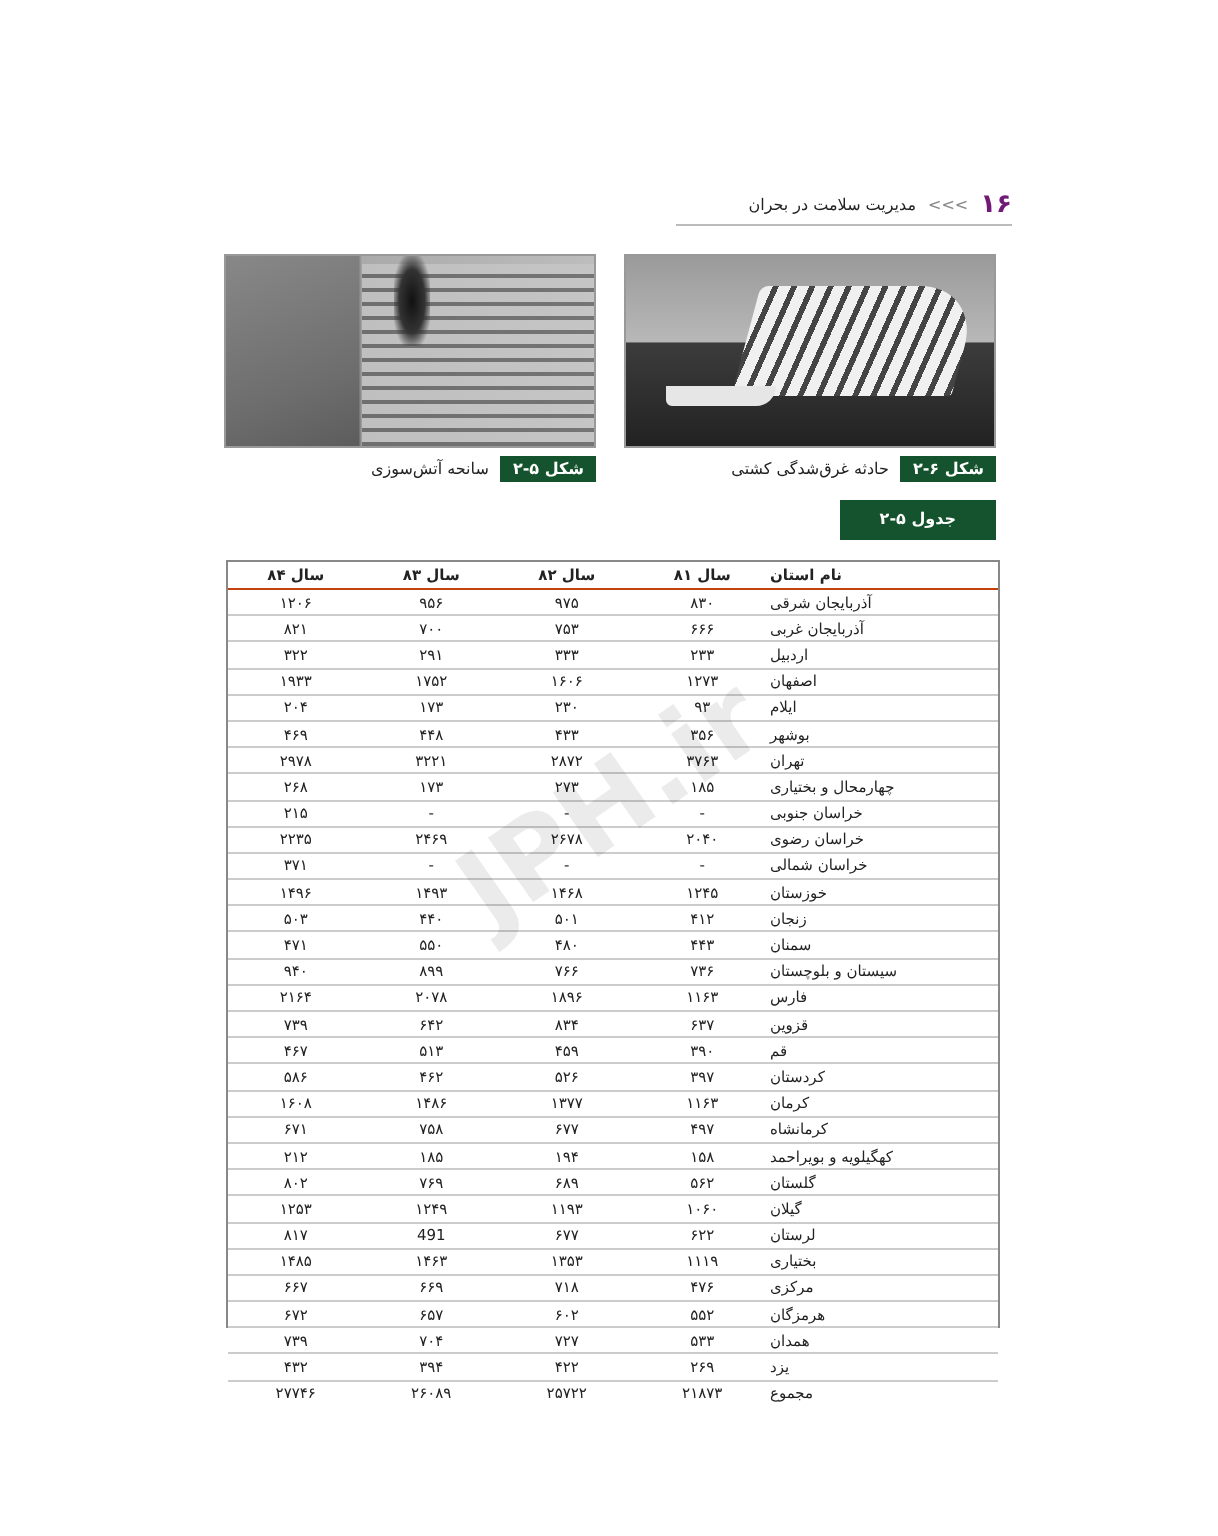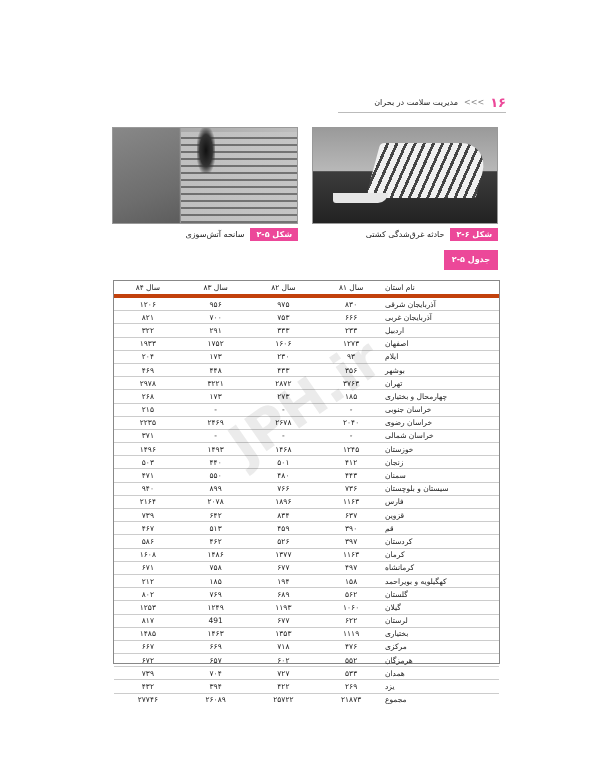--- a/index.html
+++ b/index.html
@@ -5,49 +5,49 @@
     html, body { margin: 0; padding: 0; background: #ffffff; }
     body {
       width: 609px; height: 768px; position: relative; overflow: hidden;
       font-family: "DejaVu Sans", sans-serif; color: #222;
     }
     .header {
       position: absolute; left: 338px; top: 92px; width: 168px; height: 20px;
       direction: rtl; display: flex; align-items: center; gap: 6px;
       border-bottom: 1px solid #bbb; font-size: 8px;
     }
-    .page-num { font-size: 13px; font-weight: bold; color: #ec4899; text-align: right; }
+    .page-num { font-size: 13px; font-weight: bold; color: #701a75; text-align: right; }
     .chev { color: #888; font-size: 8px; }
     .figure { position: absolute; top: 127px; }
     .photo { width: 184px; height: 95px; border: 1px solid #999; position: relative; overflow: hidden; }
     .photo-fire {
       background:
         linear-gradient(90deg, rgba(0,0,0,0) 0%, rgba(0,0,0,0) 36%, #aaa 37%, #bdbdbd 100%),
         linear-gradient(160deg, #888 0%, #6d6d6d 50%, #4a4a4a 100%);
     }
     .photo-fire .smoke { position:absolute; left:84px; top:0; width:18px; height:45px; background: radial-gradient(ellipse at center, #111 0%, #333 50%, rgba(60,60,60,0) 80%); }
     .photo-fire .floors { position:absolute; left:68px; right:0; top:4px; bottom:0;
       background: repeating-linear-gradient(180deg, #c8c8c8 0 5px, #555 5px 7px); opacity: .7; }
     .photo-ship { background: linear-gradient(180deg, #9a9a9a 0%, #b8b8b8 45%, #3c3c3c 46%, #222 100%); }
     .photo-ship .hull { position:absolute; left:60px; top:15px; width:110px; height:55px;
       background: repeating-linear-gradient(100deg, #f0f0f0 0 6px, #444 6px 9px); transform: skewX(-15deg); border-radius: 4px 30px 2px 2px; }
     .photo-ship .boat { position:absolute; left:20px; top:65px; width:55px; height:10px; background:#e6e6e6; border-radius: 0 0 10px 3px; }
     .caption { display: flex; direction: rtl; align-items: center; gap: 6px; margin-top: 4px; font-size: 8px; }
-    .tag { background: #ec4899; color: #fff; font-weight: bold; padding: 2px 6px; font-size: 8px; }
+    .tag { background: #14532d; color: #fff; font-weight: bold; padding: 2px 6px; font-size: 8px; }
     .table-caption {
       position: absolute; left: 112px; top: 250px; width: 386px; direction: rtl;
       display: flex; align-items: flex-start; gap: 6px; font-size: 8px; line-height: 12px;
     }
-    .table-caption .tag { padding: 4px 8px; white-space: nowrap; }
+    .table-caption .tag { padding: 4px 20px; white-space: nowrap; }
     .table-wrap {
       position: absolute; left: 113px; top: 280px; width: 385px; height: 382px;
       border: 1px solid #888;
     }
     table { width: 100%; border-collapse: collapse; direction: rtl; font-size: 7.5px; }
-    th { font-weight: normal; height: 13px; border-bottom: 4px solid #c2410c; padding: 0; }
+    th { font-weight: bold; height: 13px; border-bottom: 1px solid #c2410c; padding: 0; }
     td { height: 12.2px; padding: 0; border-bottom: 1px solid #ccc; text-align: center; }
     td.name, th.name { text-align: left; padding-right: 4px; width: 110px; }
     tr:last-child td { border-bottom: none; }
     .watermark {
       position: absolute; left: 220px; top: 370px; font-size: 54px; color: rgba(0,0,0,0.08);
       transform: rotate(-35deg); font-weight: bold; pointer-events: none;
     }
   </style>
 </head>
 <body>

